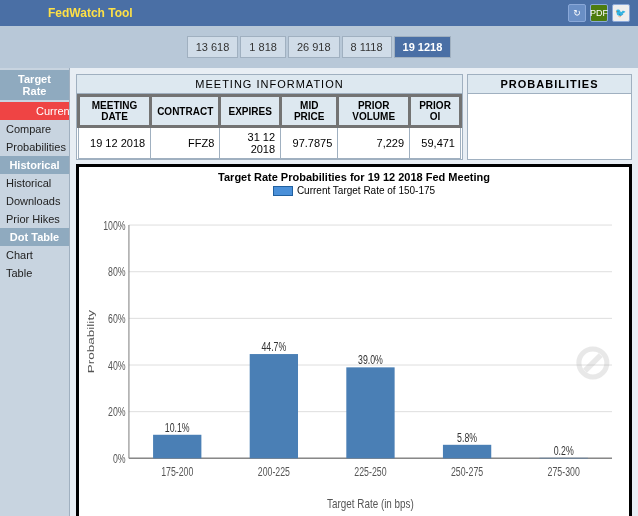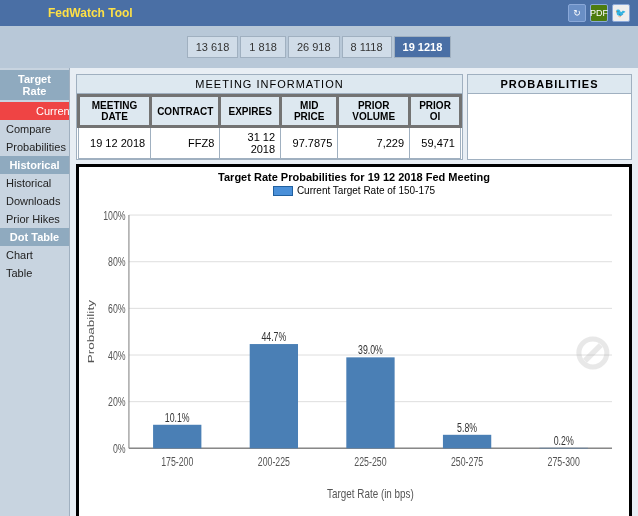--- a/index.html
+++ b/index.html
@@ -41,21 +41,21 @@
 
     .prob-box { width: 165px; border: 1px solid #a0b0c0; background: white; }
     .prob-title { background: #dde8f0; text-align: center; font-weight: bold; font-size: 11px; padding: 3px; border-bottom: 1px solid #a0b0c0; letter-spacing: 1px; }
     .prob-table { width: 100%; border-collapse: collapse; }
     .prob-table th { background: #dde8f0; border: 1px solid #a0b0c0; padding: 3px 5px; font-size: 10px; text-align: center; font-weight: bold; }
     .prob-table td { border: 1px solid #a0b0c0; padding: 3px 5px; font-size: 11px; text-align: center; }
 
     
     .chart-area { flex: 1; padding: 4px 6px 4px 6px; background: white; margin: 0 6px 6px 6px; border: 3px solid #000000; position: relative; }
     .chart-title { text-align: center; font-size: 11px; font-weight: bold; margin-bottom: 2px; }
-    .chart-legend { text-align: center; font-size: 10px; margin-bottom: 4px; display: flex; align-items: center; justify-content: center; gap: 4px; }
+    .chart-legend { text-align: center; font-size: 10px; margin-bottom: 14px; display: flex; align-items: center; justify-content: center; gap: 4px; }
     .legend-box { width: 20px; height: 10px; background: #4a90d9; border: 1px solid #2060a0; display: inline-block; }
     .chart-container { position: relative; width: 100%; height: calc(100% - 45px); }
 
     .watermark { position: absolute; right: 10px; top: 50%; transform: translateY(-50%); font-size: 48px; color: rgba(180,180,180,0.3); font-weight: bold; pointer-events: none; }
 
     
     .chart-svg { width: 100%; height: 100%; }
   </style>
 </head>
 <body>

